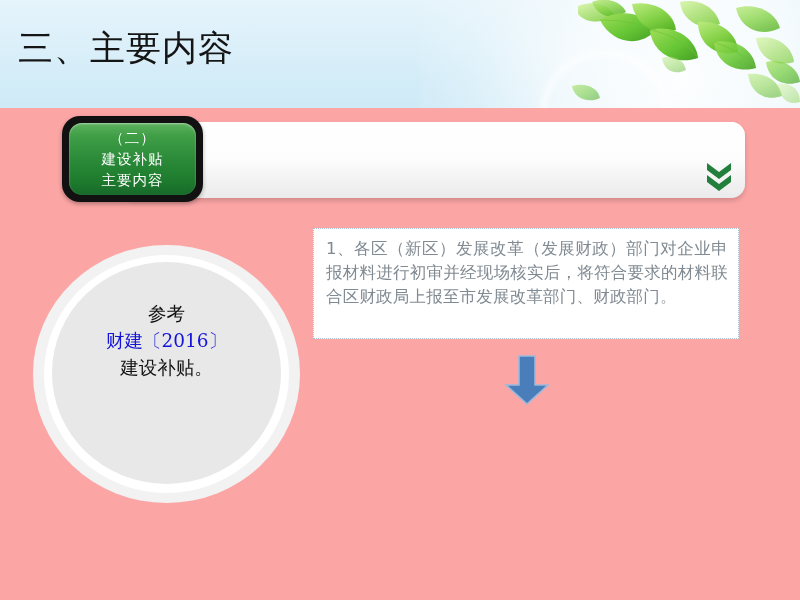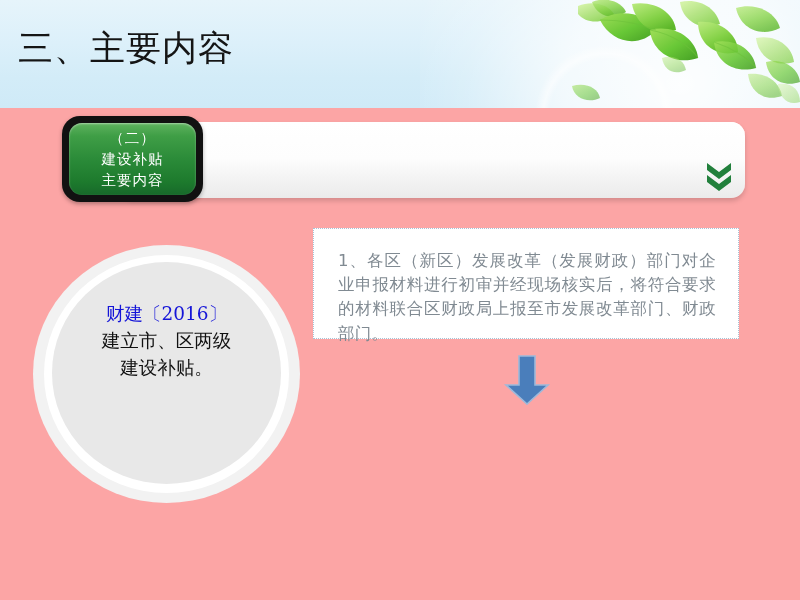--- a/index.html
+++ b/index.html
@@ -185,21 +185,21 @@
     position: absolute;
     left: 313px;
     border: 1.5px dotted #a8c2d6;
     background: #ffffff;
     box-sizing: border-box;
     padding: 8px 10px 6px 12px;
   }
   .infobox-1 { top: 228px; width: 426px; height: 111px; }
   .infobox-2 { top: 418px; width: 426px; height: 136px; }
   .infobox p {
-    margin: 12px;
+    margin: 0;
     font-family: "DejaVu Sans", "Liberation Sans", sans-serif;
     font-size: 16.5px;
     line-height: 24.2px;
     color: #808a92;
     letter-spacing: 0.2px;
     text-align: justify;
   }
 
   .arrow-down {
     position: absolute;
@@ -275,22 +275,22 @@
       <div class="badge-line">（二）</div>
       <div class="badge-line">建设补贴</div>
       <div class="badge-line">主要内容</div>
     </div>
   </div>
 
   <div class="circle-ring"></div>
   <div class="circle-gap"></div>
   <div class="circle-fill"></div>
   <div class="circle-text">
+    <div>参考</div>
     <div><span class="doc-link">财建〔2016〕</span></div>
-    <div>建立市、区两级</div>
     <div>建设补贴。</div>
   </div>
 
   <div class="infobox infobox-1">
     <p>1、各区（新区）发展改革（发展财政）部门对企业申报材料进行初审并经现场核实后，将符合要求的材料联合区财政局上报至市发展改革部门、财政部门。</p>
   </div>
 
   <svg class="arrow-down" viewBox="0 0 48 50">
     <path d="M16,1 L32,1 L32,30 L45,30 L24,49 L3,30 L16,30 Z" fill="#4a7ebb" stroke="#9cb9db" stroke-width="1.6" stroke-linejoin="miter"></path>
   </svg>

